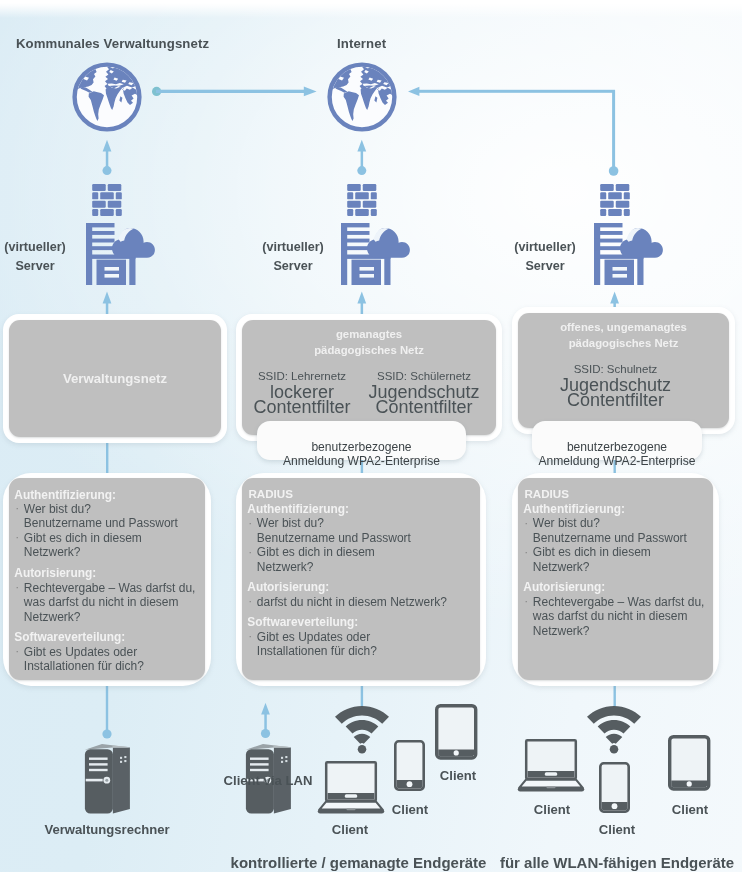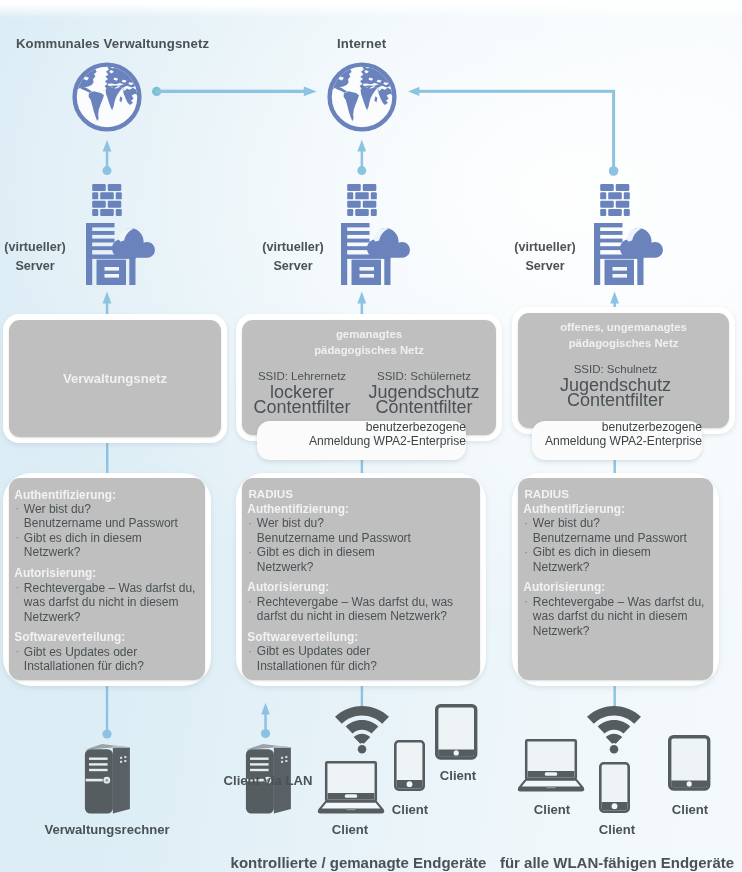--- a/index.html
+++ b/index.html
@@ -32,22 +32,22 @@
                    box-shadow:0 1px 2px rgba(90,100,105,0.22);}
   .nbtitle{position:absolute;left:0;right:0;text-align:center;color:#f0f0f0;
            font-weight:bold;font-size:11.35px;line-height:15.7px;}
   .nbcenter{position:absolute;left:0;right:0;text-align:center;color:#f0f0f0;
             font-weight:bold;font-size:13.2px;}
   .ssid{position:absolute;text-align:center;}
   .ssid .nm{color:#4a5256;font-weight:normal;font-size:11.5px;line-height:15.6px;white-space:nowrap;}
   .ssid .ln{color:#4a5256;font-size:18px;line-height:15.7px;white-space:nowrap;}
   .pill{position:absolute;background:#fbfbfb;border-radius:13px;
         box-shadow:0 2px 4px rgba(120,140,150,0.25);
-        text-align:right;color:#3c4347;font-size:12.1px;line-height:13.6px;
-        padding-top:0;box-sizing:border-box;white-space:nowrap;}
+        text-align:center;color:#3c4347;font-size:12.1px;line-height:13.6px;
+        padding-top:20px;box-sizing:border-box;white-space:nowrap;}
 
   
   .aaabox{position:absolute;background:#ffffff;border-radius:28px;
           box-shadow:0 2px 5px rgba(120,140,150,0.18);}
   .aaabox > .inner{position:absolute;left:6px;top:5px;right:6px;bottom:6px;
                    background:#bfbfbf;border-radius:11px;
                    box-shadow:0 1px 2px rgba(90,100,105,0.22);
                    padding:9.5px 4px 0 5.3px;box-sizing:border-box;}
   .radius{color:#f2f2f2;font-weight:bold;font-size:11.6px;line-height:13.8px;
           padding-left:1.2px;margin-top:-1px;margin-bottom:1.3px;}
@@ -422,21 +422,20 @@
           <div>Benutzername und Passwort</div>
         </div>
         <div class="li">
           <div>Gibt es dich in diesem</div>
           <div>Netzwerk?</div>
         </div>
       </div>
       <div class="sec">
         <div class="hdg">Autorisierung:</div>
         <div class="li">
-          <div>Rechtevergabe – Was darfst du, was</div>
           <div>darfst du nicht in diesem Netzwerk?</div>
         </div>
       </div>
       <div class="sec">
         <div class="hdg">Softwareverteilung:</div>
         <div class="li">
           <div>Gibt es Updates oder</div>
           <div>Installationen für dich?</div>
         </div>
       </div>

